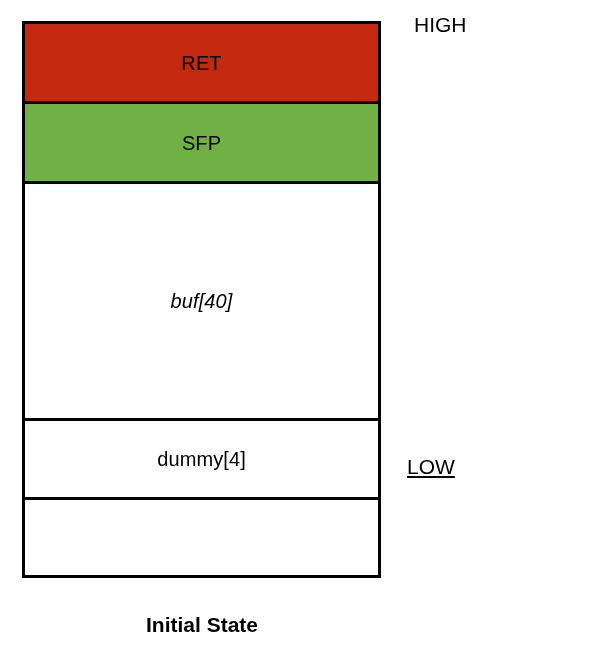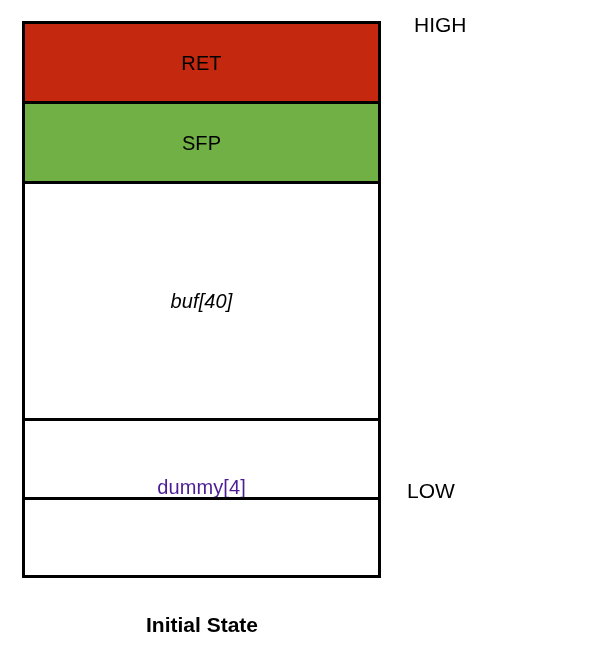--- a/index.html
+++ b/index.html
@@ -67,21 +67,21 @@
 
   
   .marker {
     position: absolute;
     font-size: 21px;
     line-height: 1;
     color: #000000;
     white-space: nowrap;
   }
   .marker-high { left: 406px; top: 14px; margin-left: 8px; }
-  .marker-low  { left: 407px; top: 480px; }
+  .marker-low  { left: 407px; top: 456px; text-decoration: underline; }
 
   
   .caption {
     position: absolute;
     left: 0;
     top: 614px;
     width: 404px;
     text-align: center;
     font-size: 21px;
     font-weight: bold;
@@ -102,21 +102,21 @@
     </div>
 
     <div class="cell cell-sfp" style="background: rgb(113, 176, 69); color: rgb(0, 0, 0);">
       <span class="cell-label">SFP</span>
     </div>
 
     <div class="cell cell-buf" style="background: rgb(255, 255, 255); color: rgb(0, 0, 0); font-style: italic;">
       <span class="cell-label">buf[40]</span>
     </div>
 
-    <div class="cell cell-dummy" style="background: rgb(255, 255, 255); color: #4c1d95; align-items: flex-end;">
+    <div class="cell cell-dummy" style="background: rgb(255, 255, 255); color: #000000;">
       <span class="cell-label">dummy[4]</span>
     </div>
 
     <div class="cell cell-bottom" style="background: rgb(255, 255, 255); color: rgb(0, 0, 0);">
       <span class="cell-label"></span>
     </div>
 
   </div>
 
   <div class="marker marker-high">HIGH</div>

